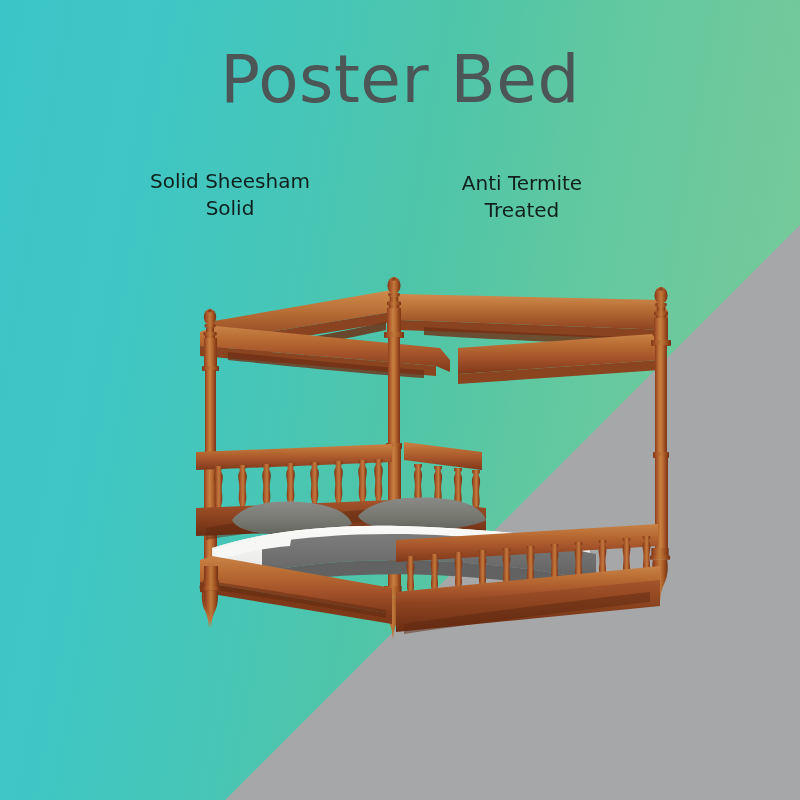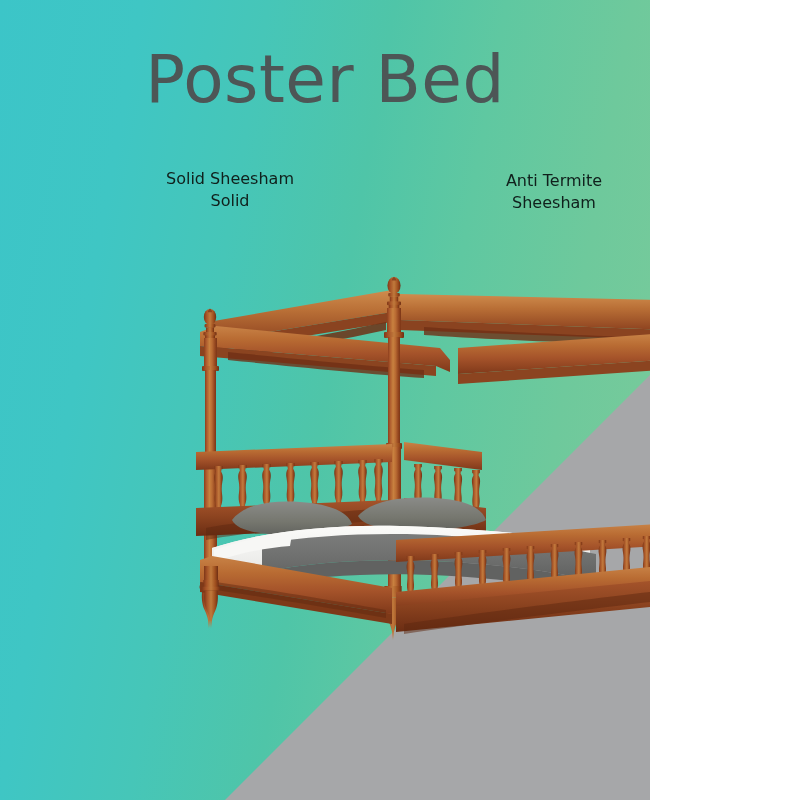--- a/index.html
+++ b/index.html
@@ -2,21 +2,21 @@
 <html><head>
 <meta charset="utf-8">
 <style>
   html, body {
     margin: 0;
     padding: 0;
     background: #ffffff;
   }
   #poster {
     position: relative;
-    width: 650px;
+    width: 800px;
     height: 800px;
     overflow: hidden;
     font-family: "DejaVu Sans", "Liberation Sans", sans-serif;
   }
   
   .bg-gradient {
     position: absolute;
     inset: 0;
     background: linear-gradient(100deg, #3cc5c8 0%, #3fc6c4 18%, #46c6b8 34%,
                                         #4fc5a8 50%, #5fc8a1 64%, #6ec99c 80%,
@@ -37,27 +37,27 @@
     text-align: center;
     font-size: 66px;
     font-weight: 400;
     letter-spacing: 0.5px;
     color: #4d5656;
     line-height: 1.1;
   }
   .feature {
     position: absolute;
     text-align: center;
-    font-size: 16px;
+    font-size: 20px;
     font-weight: 400;
     color: #10201c;
     line-height: 1.35;
   }
   .feature-left  { left: 95px;  top: 168px; width: 270px; }
-  .feature-right { left: 434px; top: 170px; width: 240px; }
+  .feature-right { left: 402px; top: 170px; width: 240px; }
 
   
   .bed {
     position: absolute;
     left: 0; top: 0;
     width: 800px; height: 800px;
     pointer-events: none;
   }
 </style>
 </head>
@@ -290,16 +290,16 @@
 
   <div class="title">Poster Bed</div>
 
   <div class="feature feature-left">
     <div>Solid Sheesham</div>
     <div>Solid</div>
   </div>
 
   <div class="feature feature-right">
     <div>Anti Termite</div>
-    <div>Sheesham</div>
+    <div>Treated</div>
   </div>
 
 </div>
 
 </body></html>

